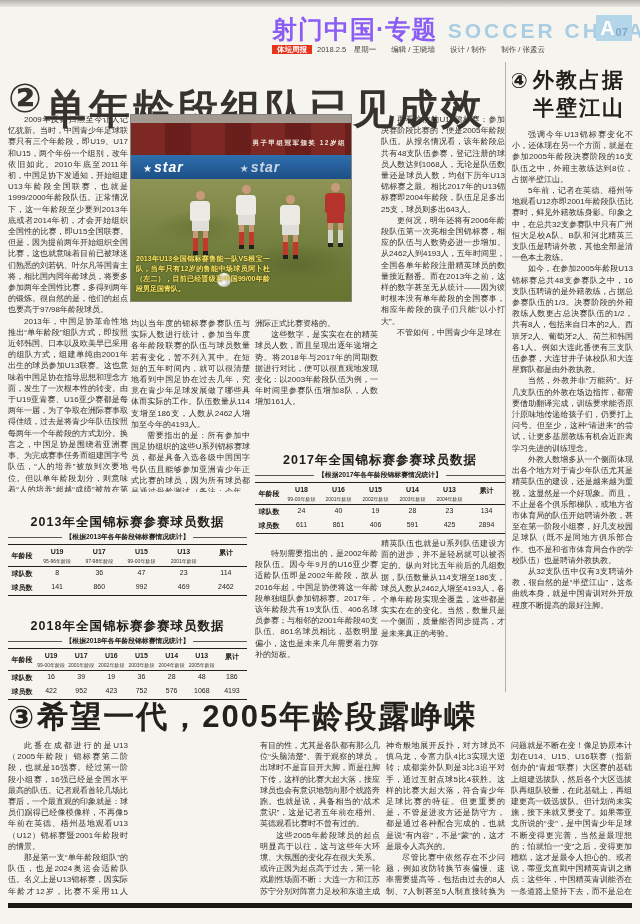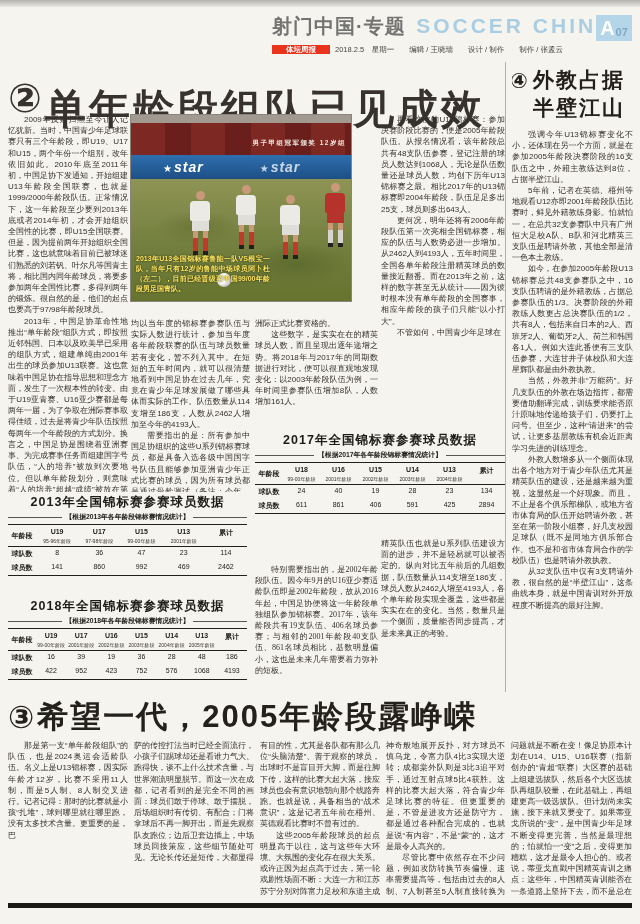--- a/index.html
+++ b/index.html
@@ -2,27 +2,27 @@
 <html><head>
 <meta charset="utf-8">
 <style>
   * { box-sizing:border-box; margin:0; padding:0; }
   body { background:#9a9791; font-family:"Liberation Sans","DejaVu Sans",sans-serif; }
   #page { position:relative; width:640px; height:924px; margin:0 auto; background:#f6f4ee; color:#2f2c28; overflow:hidden; }
   .topstrip { position:absolute; left:0; top:0; width:640px; height:7px; background:linear-gradient(#b5b2ad,#e9e7e1); }
 
   
   .mast { position:absolute; left:272px; top:13px; width:360px; white-space:nowrap; }
-  .mast-cn { color:#737373; font-size:20px; font-weight:bold; letter-spacing:1px; }
+  .mast-cn { color:#8b5cf6; font-size:25px; font-weight:bold; letter-spacing:1px; }
   .mast-en { color:#a9cde2; font-size:21px; font-weight:bold; letter-spacing:3px; margin-left:6px; }
   .badge-a { position:absolute; left:596px; top:15px; width:36px; height:26px; background:#b5d5e8; display:flex; align-items:center; justify-content:center; gap:1px; }
   .badge-a .bl { color:#ffffff; font-size:20px; font-weight:bold; }
   .badge-a .bn { color:#7fa9c6; font-size:11px; font-weight:bold; margin-top:8px; }
   .mast-meta { position:absolute; left:272px; top:45px; font-size:7.5px; color:#4a4742; white-space:nowrap; }
-  .mast-tag { background:#e8341c; color:#fff; font-weight:bold; padding:0 14px; margin-right:5px; }
+  .mast-tag { background:#e8341c; color:#fff; font-weight:bold; padding:0 5px; margin-right:5px; }
 
   
   .hl2 { position:absolute; left:8px; top:58px; width:497px; display:flex; align-items:center; gap:3px; }
   .hl2 .badge { font-size:40px; font-weight:bold; color:#37322d; line-height:1; }
   .hl2 .txt { font-size:41px; font-weight:900; color:#37322d; letter-spacing:3px; white-space:nowrap;margin-top:24px; }
   .hl3 { position:absolute; left:8px; top:696px; width:624px; display:flex; align-items:center; gap:3px; }
   .hl3 .badge { font-size:31px; font-weight:bold; color:#23201d; line-height:1; }
   .hl3 .txt { font-size:31px; font-weight:900; color:#23201d; letter-spacing:2px; white-space:nowrap; }
   .hl4 { position:relative; margin-bottom:7px; padding-left:21px; }
   .hl4 .badge { position:absolute; left:-2px; top:3px; font-size:21px; font-weight:bold; color:#23201d; }
@@ -33,21 +33,21 @@
   .para { text-indent:2em; }
   .para.flush { text-indent:0; }
   .vdiv { position:absolute; left:505px; top:62px; height:630px; border-left:1px solid #b5afa5; }
   .botbar { position:absolute; left:8px; top:903px; width:624px; height:5px; background:#1b1916; }
 
   
   .photo { position:absolute; left:130px; top:114px; width:222px; height:188px; border:1px solid #8a857c; background:#77823f; overflow:hidden; }
   .ph-sky { position:absolute; top:0; left:0; right:0; height:8px; background:#a29a90; }
   .ph-stand { position:absolute; top:8px; left:0; right:0; height:32px; background:repeating-linear-gradient(90deg,#7e2823 0 34px,#6a1f1c 34px 60px); }
   .ph-bannertext { position:absolute; top:24px; right:5px; color:#efe7dd; font-size:6.5px; letter-spacing:1.5px; font-weight:bold; }
-  .ph-board { position:absolute; top:40px; left:0; right:0; height:24px; background:linear-gradient(#2e6fae,#1d4f86); display:flex; align-items:center; gap:56px; padding-left:32px; color:#fff; overflow:hidden; }
+  .ph-board { position:absolute; top:40px; left:0; right:0; height:24px; background:linear-gradient(#2e6fae,#1d4f86); display:flex; align-items:center; gap:56px; padding-left:12px; color:#fff; overflow:hidden; }
   .ph-star { font-weight:bold; font-style:italic; font-size:14px; letter-spacing:1px; }
   .ph-star::before { content:"★"; font-style:normal; font-size:10px; margin-right:1px; }
   .ph-star.dim { opacity:.75; }
   .ph-grass { position:absolute; top:64px; bottom:0; left:0; right:0;
     background:radial-gradient(60px 24px at 30% 40%, #6c7536 0%, transparent 70%),
                radial-gradient(80px 30px at 75% 70%, #5f6c30 0%, transparent 70%),
                linear-gradient(#8e9455,#707d3c 60%,#67742f); }
   .player { position:absolute; width:22px; }
   .player .head { width:9px; height:9px; border-radius:50%; background:#c89a7a; margin:0 auto; }
   .player .shirt { width:20px; height:20px; background:#eceae4; border-radius:4px 4px 2px 2px; margin:1px auto 0; }
@@ -55,21 +55,21 @@
   .player .legs { display:flex; gap:5px; justify-content:center; }
   .player .leg { width:5px; height:24px; background:linear-gradient(#c89a7a 30%, #c0392b 30%, #c0392b 84%, #24201d 84%); }
   .player.red .shirt { background:#b5332c; }
   .player.red .shorts { background:#b5332c; }
   .player.red .leg { background:linear-gradient(#c89a7a 30%, #d8d5cf 30%, #d8d5cf 84%, #24201d 84%); }
   .ball { position:absolute; left:86px; top:158px; width:14px; height:14px; border-radius:50%; background:radial-gradient(circle at 35% 30%, #ffffff 0 45%, #c9c7c2 70%, #8f8d88 100%); }
   .ph-cap { position:absolute; left:5px; bottom:7px; width:134px; color:#ffe75e; font-size:7px; line-height:10px; font-weight:bold; text-align:justify; text-shadow:0 0 2px rgba(0,0,0,.85); }
 
   
   .ntable { position:absolute; color:#1e1c18; }
-  .nt-title { font-size:12.5px; font-weight:bold; text-align:center; letter-spacing:1px; white-space:nowrap; }
+  .nt-title { font-size:12.5px; font-weight:bold; text-align:center; letter-spacing:1px; white-space:nowrap;margin-top:20px; }
   .nt-sub { font-size:6.8px; display:flex; align-items:center; gap:4px; margin-top:1px; font-weight:bold; }
   .nt-sub::before, .nt-sub::after { content:""; flex:1; border-top:1px solid #5a554d; }
   .nt-grid { display:grid; margin-top:2px; border-top:1.6px solid #22201c; border-bottom:1.6px solid #22201c; }
   .nt-cell { text-align:center; padding:2px 0; font-size:7px; white-space:nowrap; }
   .nt-corner { grid-row:1 / span 2; align-self:center; font-weight:bold; border-bottom:1px solid #22201c; height:100%; display:flex; align-items:center; justify-content:center; }
   .nt-h1 { font-weight:bold; padding-top:2.5px; padding-bottom:0; }
   .nt-h2 { font-size:5px; padding-top:0; padding-bottom:2.5px; border-bottom:1px solid #22201c; color:#34302a; }
   .nt-rl { font-weight:bold; }
 </style>
 </head>
@@ -154,21 +154,21 @@
     </div>
   <div class="col" style="left:255px; top:318px; width:123px; height:110px;">
       <p class="para flush">洲际正式比赛资格的。</p>
       <p class="para">这些数字，是实实在在的精英球员人数，而且呈现出逐年递增之势。将2018年与2017年的同期数据进行对比，便可以很直观地发现变化：以2003年龄段队伍为例，一年时间里参赛队伍增加8队，人数增加161人。</p>
     </div>
   <div class="col" style="left:381px; top:114px; width:124px; height:314px;">
       <p class="para">再看这次的U13锦标赛：参加决赛阶段比赛的，便是2005年龄段队伍。从报名情况看，该年龄段总共有48支队伍参赛，登记注册的球员人数达到1068人，无论是队伍数量还是球员人数，均创下历年U13锦标赛之最。相比2017年的U13锦标赛即2004年龄段，队伍足足多出25支，球员则多出643人。</p>
       <p class="para">更何况，明年还将有2006年龄段队伍第一次亮相全国锦标赛，相应的队伍与人数势必进一步增加。从2462人到4193人，五年时间里，全国各单年龄段注册精英球员的数量接近翻番。而在2013年之前，这样的数字甚至无从统计——因为彼时根本没有单年龄段的全国赛事，相应年龄段的孩子们只能“以小打大”。</p>
       <p class="para">不管如何，中国青少年足球在</p>
     </div>
-  <div class="col" style="left:255px; top:564px; width:123px; height:154px;font-family:Liberation Serif, serif;">
+  <div class="col" style="left:255px; top:548px; width:123px; height:154px;">
       <p class="para">特别需要指出的，是2002年龄段队伍。因今年9月的U16亚少赛适龄队伍即是2002年龄段，故从2016年起，中国足协便将这一年龄段单独组队参加锦标赛。2017年，该年龄段共有19支队伍、406名球员参赛；与相邻的2001年龄段40支队伍、861名球员相比，基数明显偏小，这也是未来几年需要着力弥补的短板。</p>
     </div>
   <div class="col" style="left:381px; top:538px; width:124px; height:154px;">
       <p class="para flush">精英队伍也就是U系列队伍建设方面的进步，并不是轻易就可以被否定的。纵向对比五年前后的几组数据，队伍数量从114支增至186支，球员人数从2462人增至4193人，各个单年龄段实现全覆盖，这些都是实实在在的变化。当然，数量只是一个侧面，质量能否同步提高，才是未来真正的考验。</p>
     </div>
 
   <div class="ntable" style="left:8px; top:494px; width:239px;">
       <div class="nt-title">2013年全国锦标赛参赛球员数据</div>
       <div class="nt-sub">【根据2013年各年龄段锦标赛情况统计】</div>
       <div class="nt-grid" style="grid-template-columns: 28px repeat(5, 1fr);">
@@ -270,37 +270,35 @@
 
   <div class="vdiv"></div>
   <div style="position:absolute; left:512px; top:66px; width:121px; height:626px; overflow:hidden;">
     <div class="hl4">
       <span class="badge">④</span>
       <div class="txt">外教占据</div>
       <div class="txt">半壁江山</div>
     </div>
     <div class="col" style="position:static; width:121px; height:552px;">
         <p class="para">强调今年U13锦标赛变化不小，还体现在另一个方面，就是在参加2005年龄段决赛阶段的16支队伍之中，外籍主教练达到8位，占据半壁江山。</p>
-        <p class="para">5年前，记者在英德、梧州等地观看U12亦即2001年龄段队伍比赛时，鲜见外籍教练身影。怕就怕一，在总共32支参赛队中只有广州恒大足校A队、B队和河北精英三支队伍是聘请外教，其他全部是清一色本土教练。</p>
+        <p class="para">5年前，记者在英德、梧州等地观看U12亦即2001年龄段队伍比赛时，鲜见外籍教练身影。印象之中，在总共32支参赛队中只有广州恒大足校A队、B队和河北精英三支队伍是聘请外教，其他全部是清一色本土教练。</p>
         <p class="para">如今，在参加2005年龄段U13锦标赛总共48支参赛队之中，16支队伍聘请的是外籍教练，占据总参赛队伍的1/3。决赛阶段的外籍教练人数更占总决赛队伍的1/2，共有8人，包括来自日本的2人、西班牙2人、葡萄牙2人、荷兰和韩国各1人。例如大连此番便有三支队伍参赛，大连甘井子体校队和大连星辉队都是由外教执教。</p>
         <p class="para">当然，外教并非“万能药”。好几支队伍的外教在场边指挥，都需要借助翻译完成，训练要求能否原汁原味地传递给孩子们，仍要打上问号。但至少，这种“请进来”的尝试，让更多基层教练有机会近距离学习先进的训练理念。</p>
         <p class="para">外教人数增多从一个侧面体现出各个地方对于青少年队伍尤其是精英队伍的建设，还是越来越为重视，这显然是一个好现象。而且，不止是各个俱乐部梯队，或地方省市体育局的队伍开始聘请外教，甚至在第一阶段小组赛，好几支校园足球队（既不是同地方俱乐部合作、也不是和省市体育局合作的学校队伍）也是聘请外教执教。</p>
         <p class="para">从32支队伍中仅有3支聘请外教，很自然的是“半壁江山”，这条曲线本身，就是中国青训对外开放程度不断提高的最好注脚。</p>
       </div>
   </div>
 
   <div class="hl3">
     <span class="badge">③</span>
     <span class="txt">希望一代，2005年龄段露峥嵘</span>
   </div>
   <div class="col" style="left:8px; top:740px; width:120px; height:158px;">
+      <p class="para">此番在成都进行的是U13（2005年龄段）锦标赛第二阶段，也就是16强赛。经过第一阶段小组赛，16强已经是全国水平最高的队伍。记者观看首轮几场比赛后，一个最直观的印象就是：球员们踢得已经像模像样，不再像5年前在英德、梧州基地观看U13（U12）锦标赛暨2001年龄段时的情景。</p>
       <p class="para">那是第一支“单年龄段组队”的队伍，也是2024奥运会适龄队伍。名义上是U13锦标赛，因实际年龄才12岁，比赛不采用11人制，而是5人制、8人制交叉进行。记者记得：那时的比赛就是小孩“扎堆”，球到哪里就往哪里跑，没有太多技术含量。更重要的是，巴</p>
-    </div>
-  <div class="col" style="left:134px; top:740px; width:120px; height:158px;">
-      <p class="para flush">萨的传控打法当时已经全面流行，小孩子们踢球却还是看谁力气大、跑得快，谈不上什么技术含量，与世界潮流明显脱节。而这一次在成都，记者看到的是完全不同的画面：球员们敢于停球、敢于摆脱，后场组织时有传切、有配合；门将拿球后不再一脚开出，而是先观察队友跑位；边后卫套边插上，中场球员回接策应，这些细节随处可见。无论长传还是短传，大都显得</p>
     </div>
   <div class="col" style="left:260px; top:740px; width:120px; height:158px;">
       <p class="para flush">有目的性，尤其是各队都有那么几位“头脑清楚”、善于观察的球员，出球时不是盲目开大脚，而是往脚下传，这样的比赛大起大落，接应球员也会有意识地朝向那个线路奔跑。也就是说，具备相当的“战术意识”，这是记者五年前在梧州、英德观看比赛时不曾有过的。</p>
       <p class="para">这些2005年龄段球员的起点明显高于以往，这与这些年大环境、大氛围的变化存在很大关系。或许正因为起点高于过去，第一轮戏剧性场面不断：大连一方和江苏苏宁分别对阵富力足校和东道主成都棠外，上半时都以3比0领先，下半时却被对手展开有效反攻，像富力足校</p>
     </div>
   <div class="col" style="left:386px; top:740px; width:119px; height:158px;">
       <p class="para flush">神奇般地展开反扑，对方球员不慎乌龙，令富力队4比3实现大逆转；成都棠外队则是3比3追平对手，通过互射点球5比4获胜。这样的比赛大起大落，符合青少年足球比赛的特征。但更重要的是，不管是进攻方还是防守方，都是通过各种配合完成的，也就是说“有内容”，不是“蒙”的，这才是最令人高兴的。</p>
       <p class="para">尽管比赛中依然存在不少问题，例如攻防转换节奏偏慢、速率需要提高等，包括由过去的8人制、7人制甚至5人制直接转换为11人制的不适应等，依然需要尽快解决。但纵向比较过去，中国的精英青训情况是在朝向更好的方向发展。</p>
     </div>
   <div class="col" style="left:511px; top:740px; width:121px; height:158px;">

